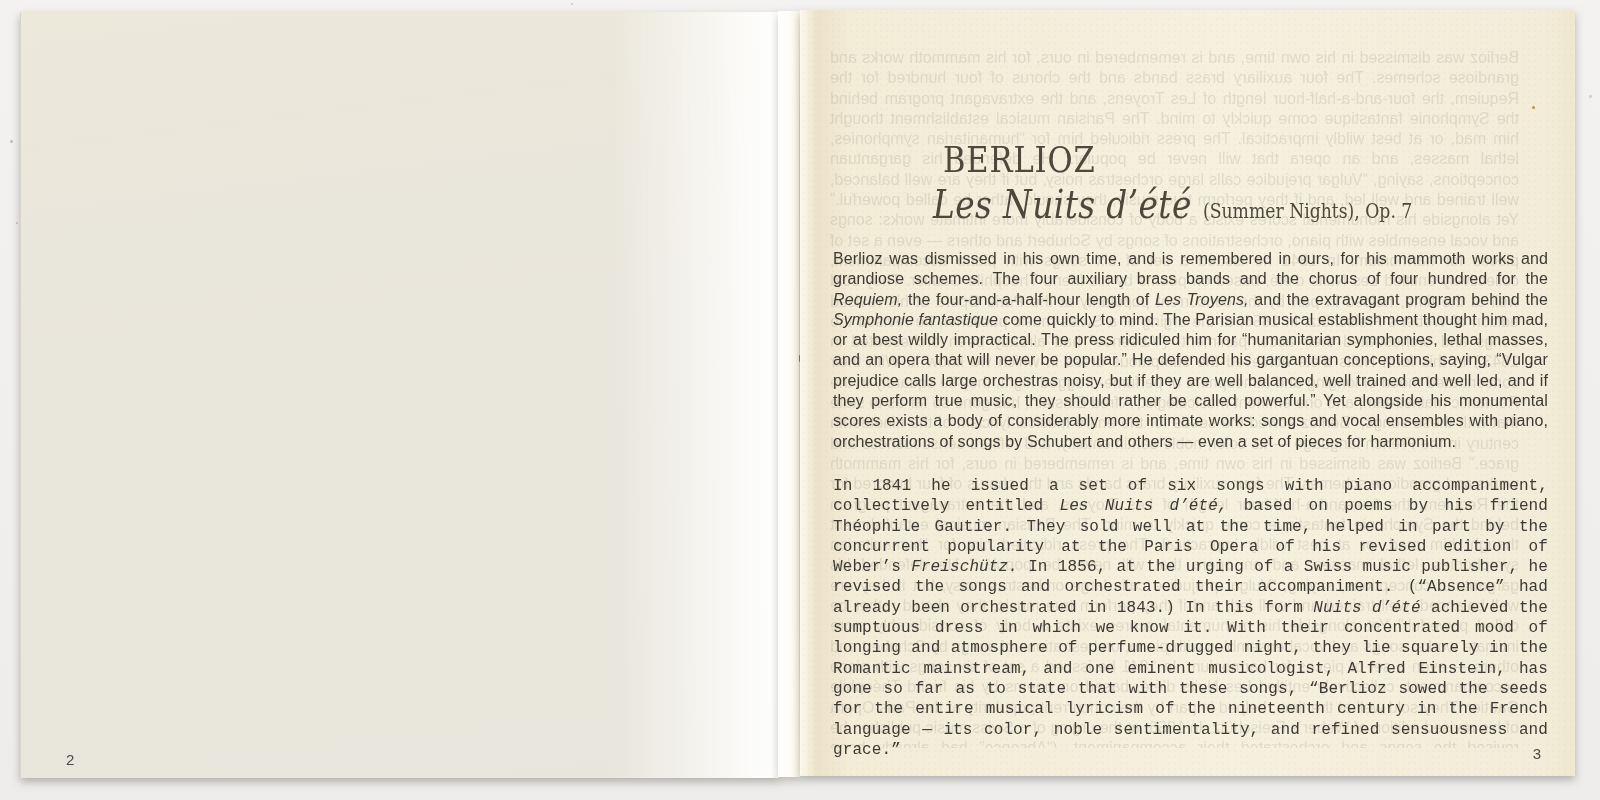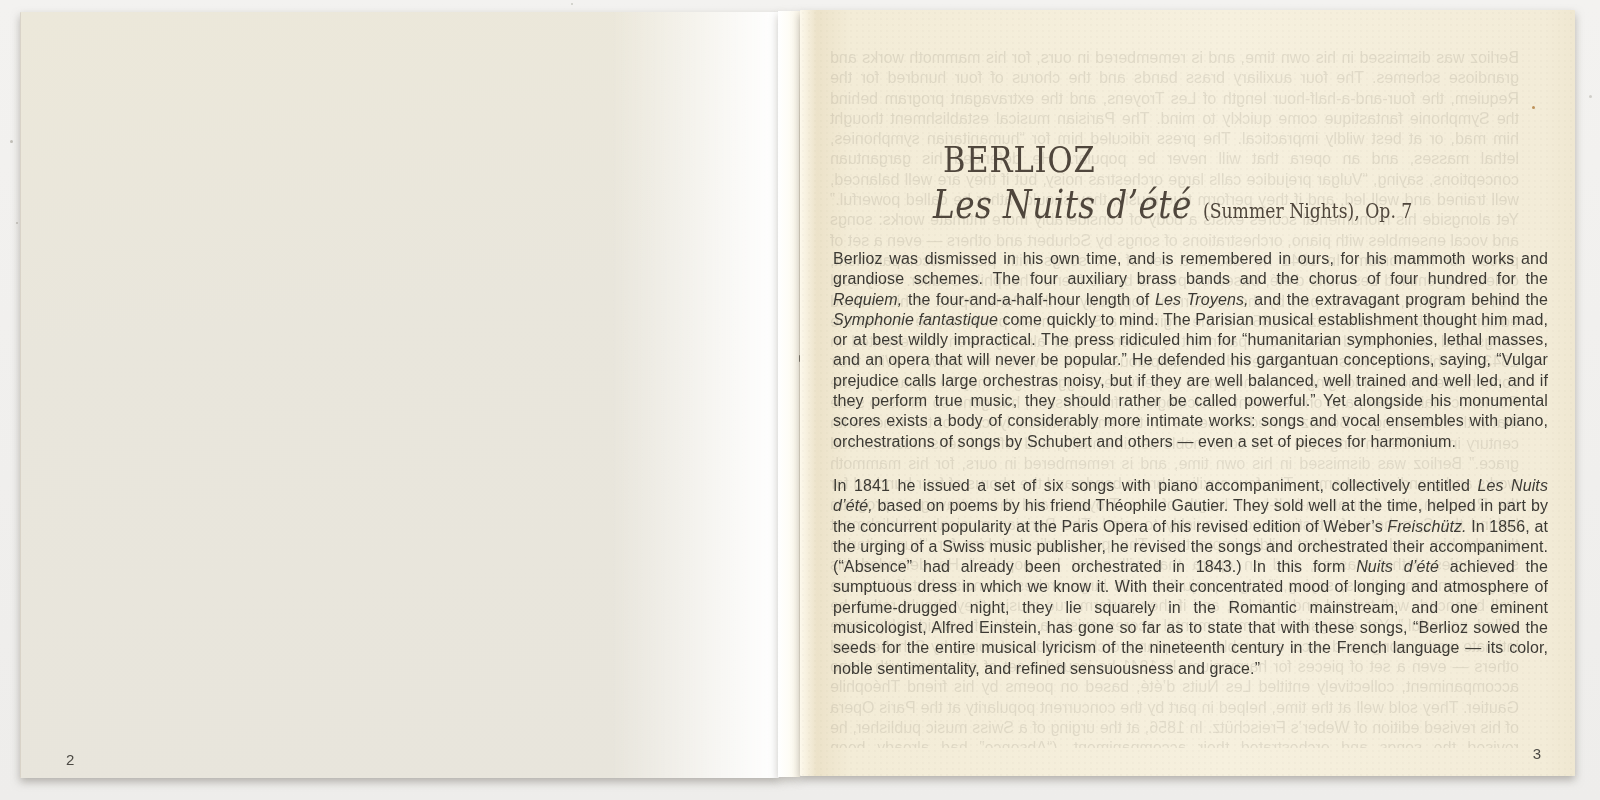--- a/index.html
+++ b/index.html
@@ -96,21 +96,21 @@
   }
   .work-name { font-style: italic; font-size: 40px; letter-spacing: 0.5px; }
   .work-annot { font-size: 21px; margin-left: 6px; }
 
   p.para {
     margin: 18px 0 0 0;
     font-size: 16px; line-height: 20.3px;
     text-align: justify;
     letter-spacing: 0.1px;
   }
-  p.para + p.para { margin-top: 24px; }
+  p.para + p.para { margin-top: 24px; font-family: Liberation Mono, monospace; }
   p.para em { font-style: italic; }
 
   .pagenum {
     position: absolute; font-size: 15px; color: #4c4a44; z-index: 2;
   }
   .pagenum-left  { left: 45px;  bottom: 10px; }
   .pagenum-right { right: 34px; bottom: 14px; }
 
   
   .speck { position: absolute; border-radius: 50%; background: #8f8b80; }

